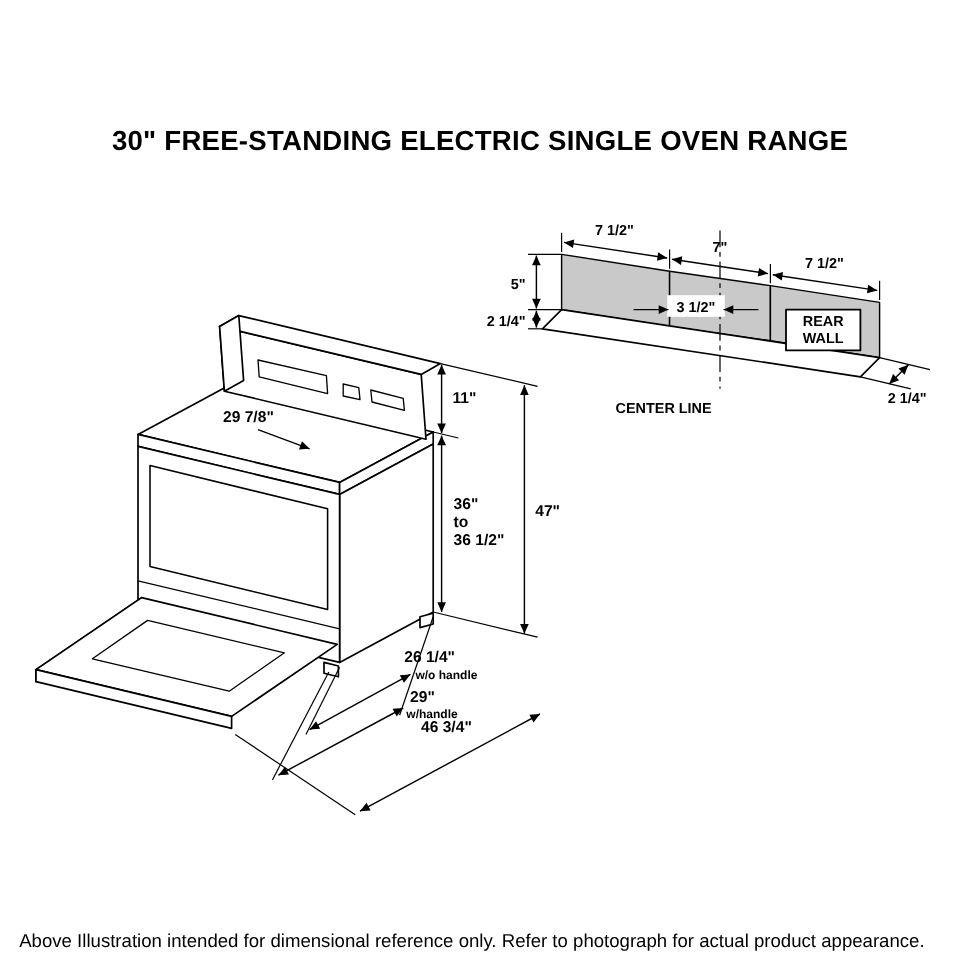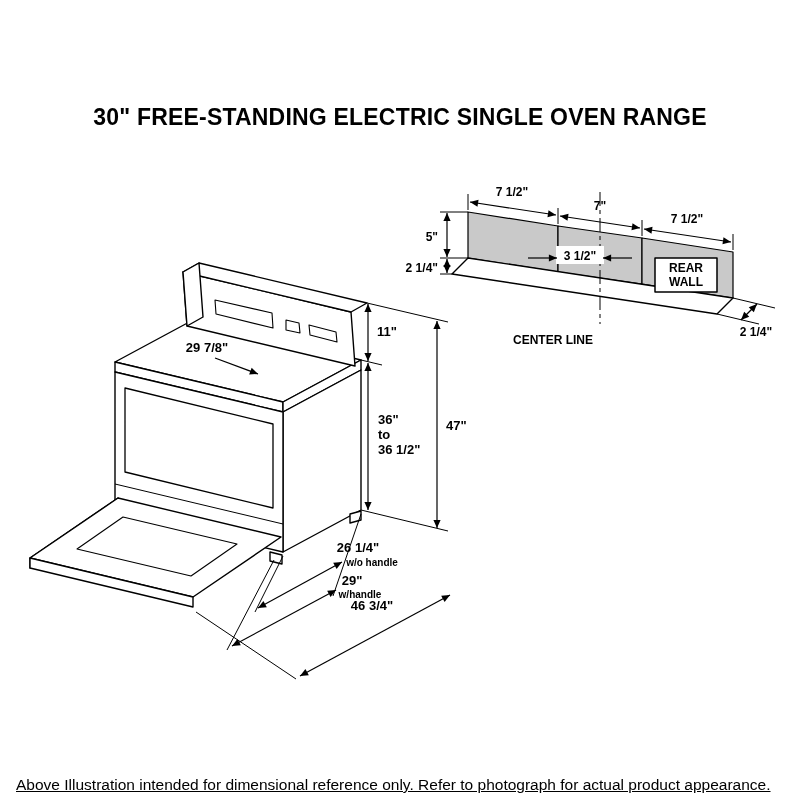--- a/index.html
+++ b/index.html
@@ -7,21 +7,21 @@
     position:relative; width:800px; height:800px; background:#fff;
     font-family:"Liberation Sans", sans-serif; overflow:hidden;
   }
   .title {
     position:absolute; top:104px; left:0; width:800px;
     text-align:center; font-weight:bold; font-size:23px; color:#000;
     letter-spacing:0.2px;
   }
   .footer {
     position:absolute; top:776px; left:16px; width:772px;
-    font-size:15.5px; color:#000;text-decoration:underline;
+    font-size:15.5px; color:#000;
   }
   svg.diagram { position:absolute; top:0; left:0; }
   .outline { fill:#fff; stroke:#000; stroke-width:1.4; stroke-linejoin:round; }
   .frame   { fill:none; stroke:#000; stroke-width:1.3; stroke-linejoin:round; }
   .detail  { fill:#fff; stroke:#000; stroke-width:1.1; stroke-linejoin:round; }
   .gray    { fill:#c9c9c9; stroke:#000; stroke-width:1.2; stroke-linejoin:round; }
   .dimline { stroke:#000; stroke-width:1.2; fill:none; }
   .extline { stroke:#000; stroke-width:1; fill:none; }
   .cline   { stroke:#000; stroke-width:1; fill:none; stroke-dasharray:14 4 4 4; }
   .dimtext   { font:bold 13px "Liberation Sans", sans-serif; fill:#000; }

